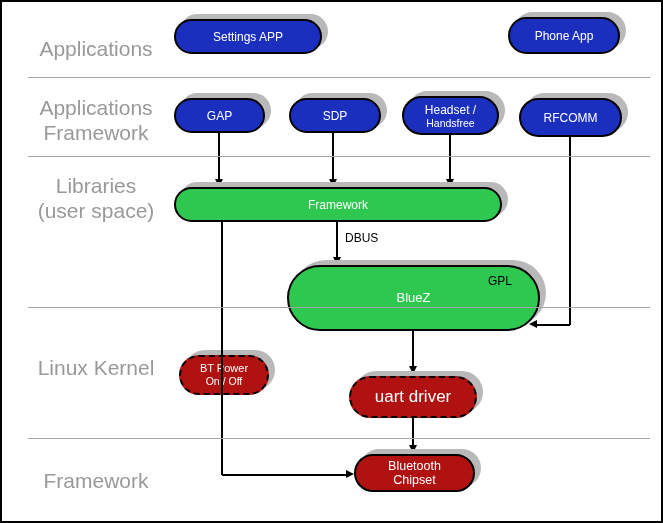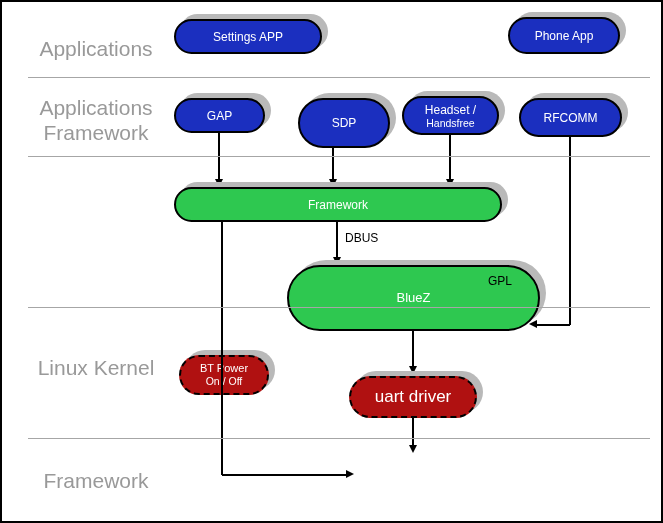--- a/index.html
+++ b/index.html
@@ -26,21 +26,21 @@
         color:#fff;font-size:12px;line-height:14px;text-align:center;z-index:10;
         box-shadow:6px -5px 0 var(--shadow,#bbb);}
   .pill.blue{background:var(--blue,#1b2fbf);}
   .pill.green{background:var(--green,#2ec850);}
   .pill.red{background:var(--red,#b01111);}
   .pill.dashed{border-style:dashed;}
 
   #settings-app{left:172px;top:17px;width:148px;height:35px;}
   #phone-app{left:506px;top:15px;width:112px;height:37px;}
   #gap{left:172px;top:96px;width:91px;height:35px;}
-  #sdp{left:296px;top:96px;width:92px;height:50px;}
+  #sdp{left:287px;top:96px;width:92px;height:35px;}
   #headset{left:400px;top:94px;width:97px;height:39px;}
   #headset .sub{font-size:10.5px;line-height:12px;}
   #rfcomm{left:517px;top:96px;width:103px;height:39px;}
   #framework-bar{left:172px;top:185px;width:328px;height:35px;}
   #bluez{left:285px;top:263px;width:253px;height:66px;border-radius:33px;font-size:13px;}
   #bluez .tag{position:absolute;top:7px;right:26px;color:#000;font-size:12px;}
   #bt-power{left:177px;top:353px;width:90px;height:40px;font-size:11px;line-height:13px;}
   #bt-power .sub{font-size:10.5px;}
   #uart-driver{left:347px;top:374px;width:128px;height:42px;font-size:17px;}
   #bt-chipset{left:352px;top:452px;width:121px;height:38px;font-size:12.5px;line-height:14px;}
@@ -77,20 +77,24 @@
   <div class="divider" id="divider-2"></div>
   <div class="divider" id="divider-3"></div>
   <div class="divider" id="divider-4"></div>
 
   <div class="rowlabel" id="label-applications">
     <div>Applications</div>
   </div>
   <div class="rowlabel" id="label-app-framework">
     <div>Applications</div>
     <div>Framework</div>
+  </div>
+  <div class="rowlabel" id="label-libraries">
+    <div>Libraries</div>
+    <div>(user space)</div>
   </div>
   <div class="rowlabel" id="label-kernel">
     <div>Linux Kernel</div>
   </div>
   <div class="rowlabel" id="label-hardware">
     <div>Framework</div>
   </div>
 
   <div class="vline" id="line-gap"></div>
   <div class="arr arr-down" id="arr-gap"></div>
@@ -146,14 +150,18 @@
   </div>
 
   <div class="pill red dashed" id="bt-power">
     <span>BT Power</span>
     <span class="sub">On / Off</span>
   </div>
   <div class="pill red dashed" id="uart-driver">
     <span>uart driver</span>
   </div>
 
+  <div class="pill red" id="bt-chipset">
+    <span>Bluetooth</span>
+    <span>Chipset</span>
+  </div>
 
 </div>
 
 </body></html>

